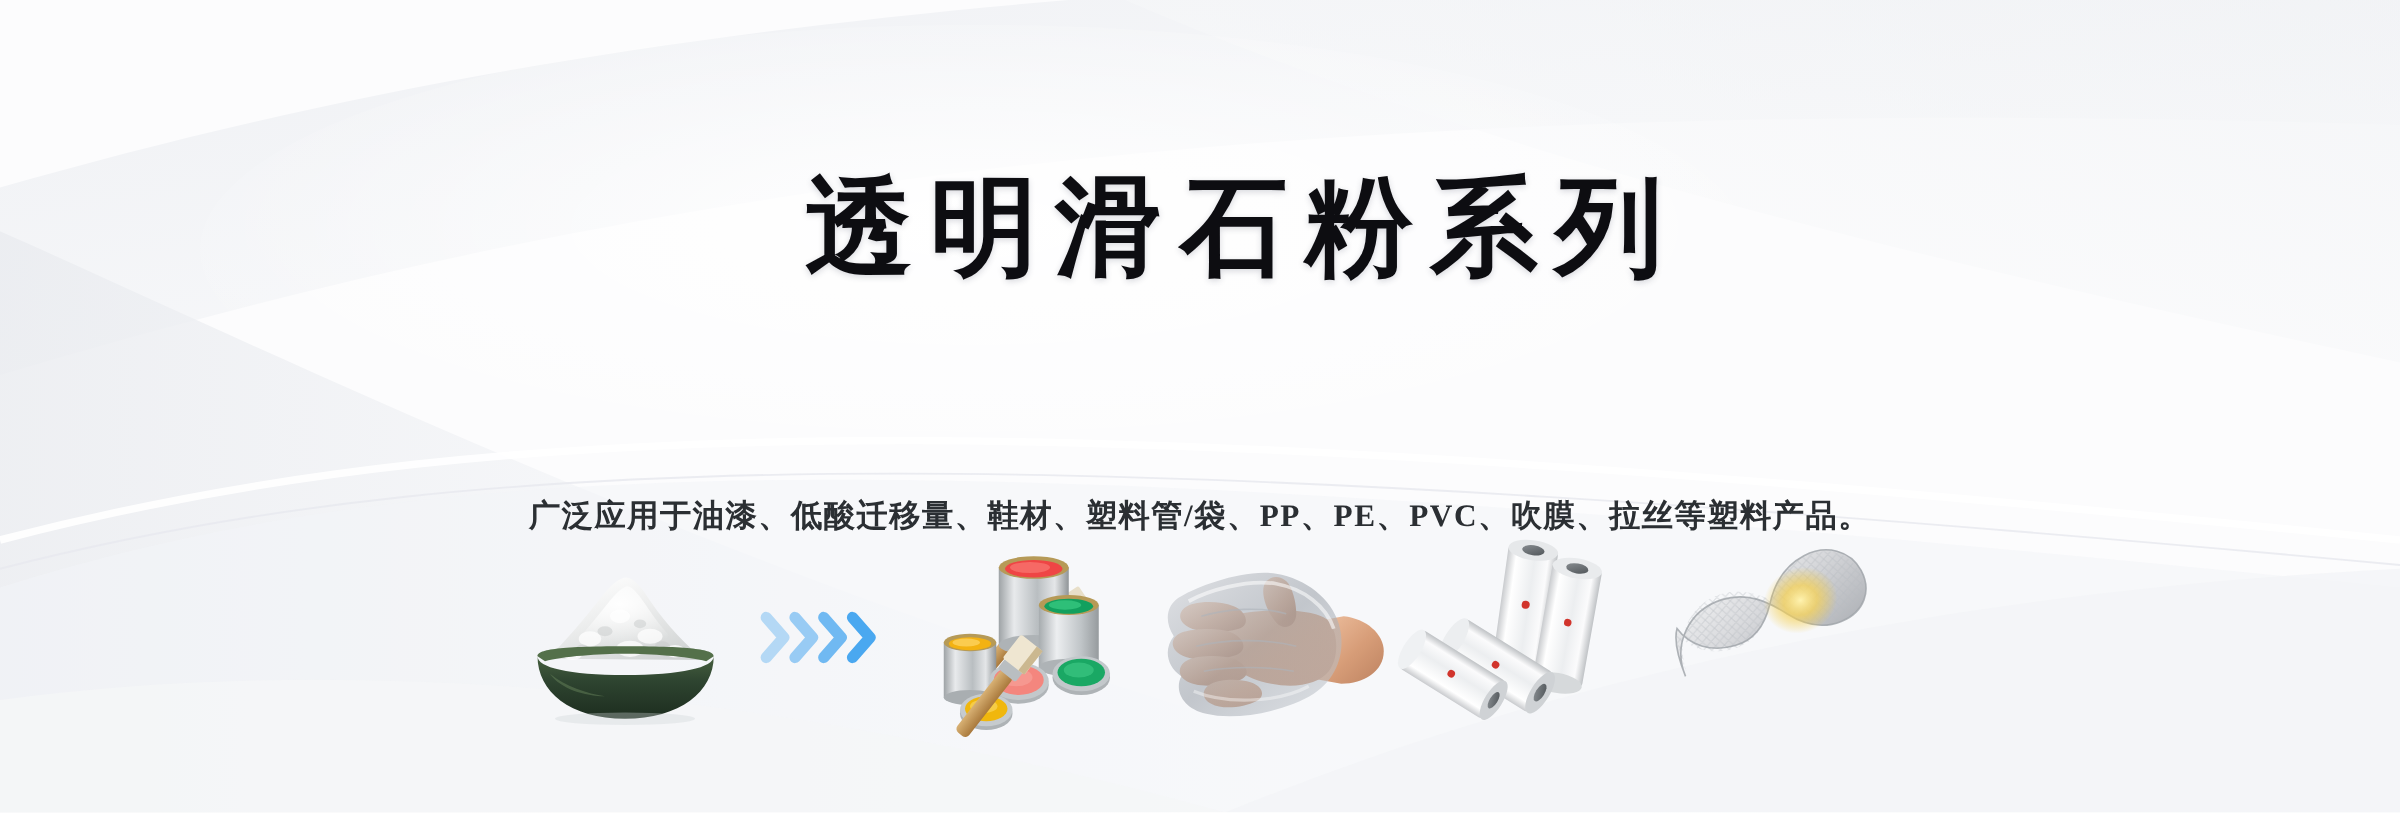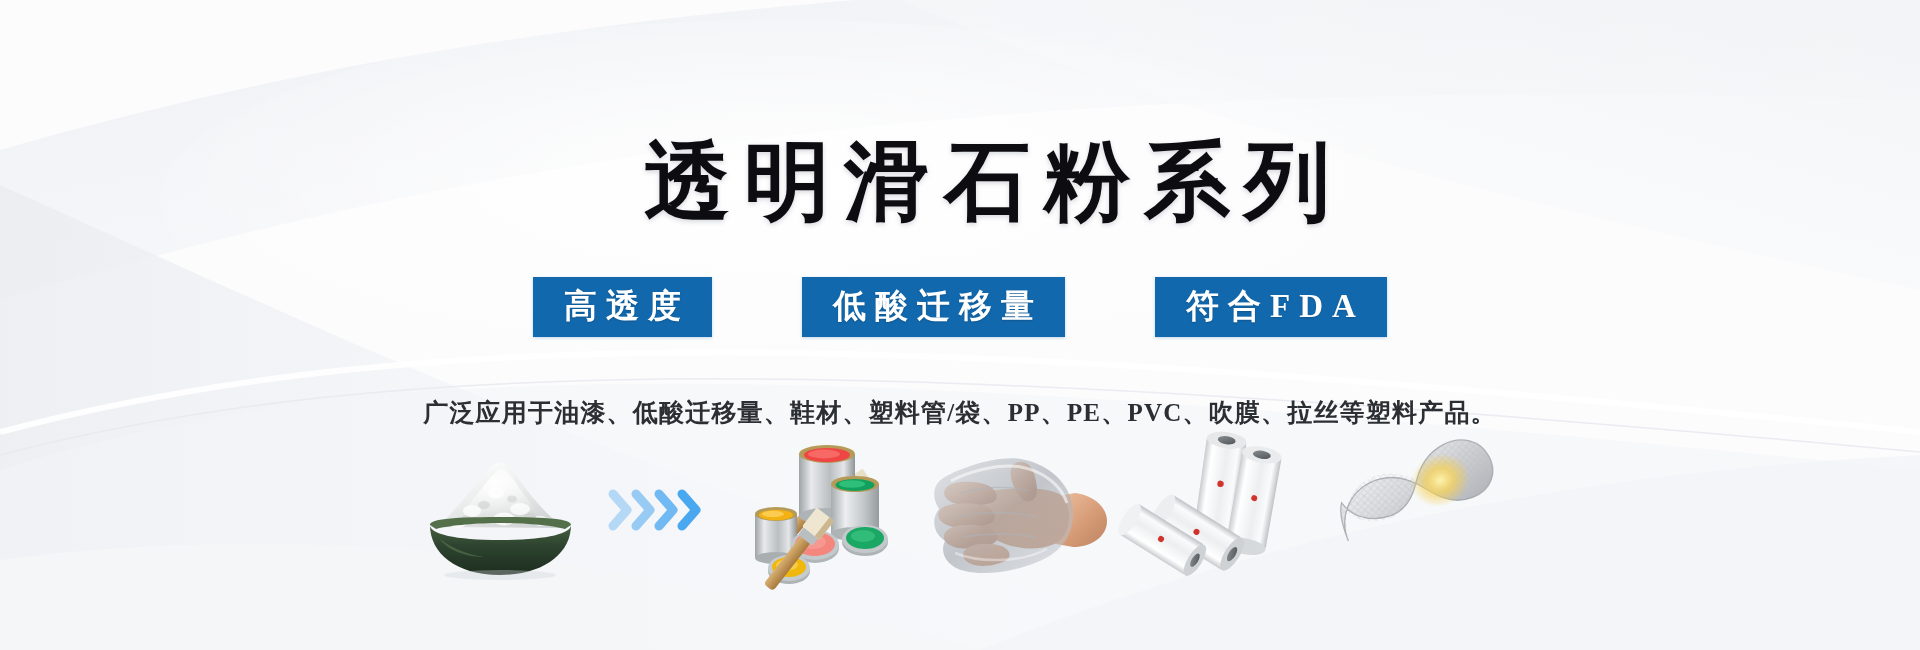--- a/index.html
+++ b/index.html
@@ -158,25 +158,20 @@
       <path d="M0,560 C300,520 640,556 980,650 L0,650 Z" fill="#f5f6f8" opacity="0.8"></path>
 
       <ellipse cx="780" cy="200" rx="620" ry="180" fill="url(#glowTitle)"></ellipse>
     </svg>
   </div>
 
   <div class="title-wrap">
     <h1 class="main-title" style="color: rgb(13, 13, 17);">透明滑石粉系列</h1>
   </div>
 
-  <div class="badge-row">
-    <span class="badge" style="background: rgb(18, 104, 173); color: rgb(255, 255, 255);">高透度</span>
-    <span class="badge" style="background: rgb(18, 104, 173); color: rgb(255, 255, 255);">低酸迁移量</span>
-    <span class="badge" style="background: rgb(18, 104, 173); color: rgb(255, 255, 255);">符合FDA</span>
-  </div>
 
   <p class="desc" style="color: rgb(43, 47, 51);">广泛应用于油漆、低酸迁移量、鞋材、塑料管/袋、PP、PE、PVC、吹膜、拉丝等塑料产品。</p>
 
   <div class="product-strip">
 
     <div class="product-slot">
       <svg width="200" height="150" viewBox="0 0 200 150" xmlns="http://www.w3.org/2000/svg">
         <defs>
           <linearGradient id="bowlG" x1="0" y1="0" x2="0" y2="1">
             <stop offset="0%" stop-color="#47603f"></stop>

